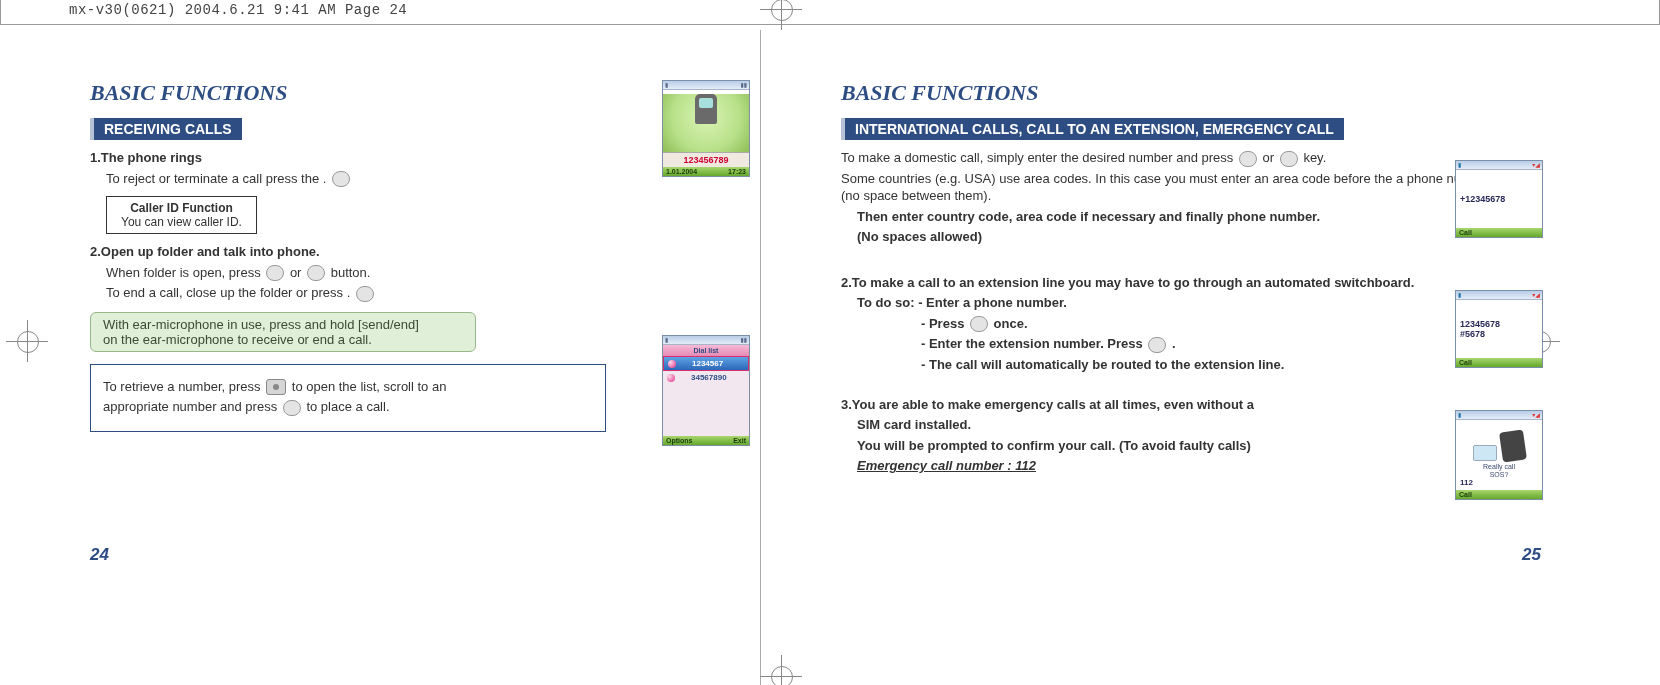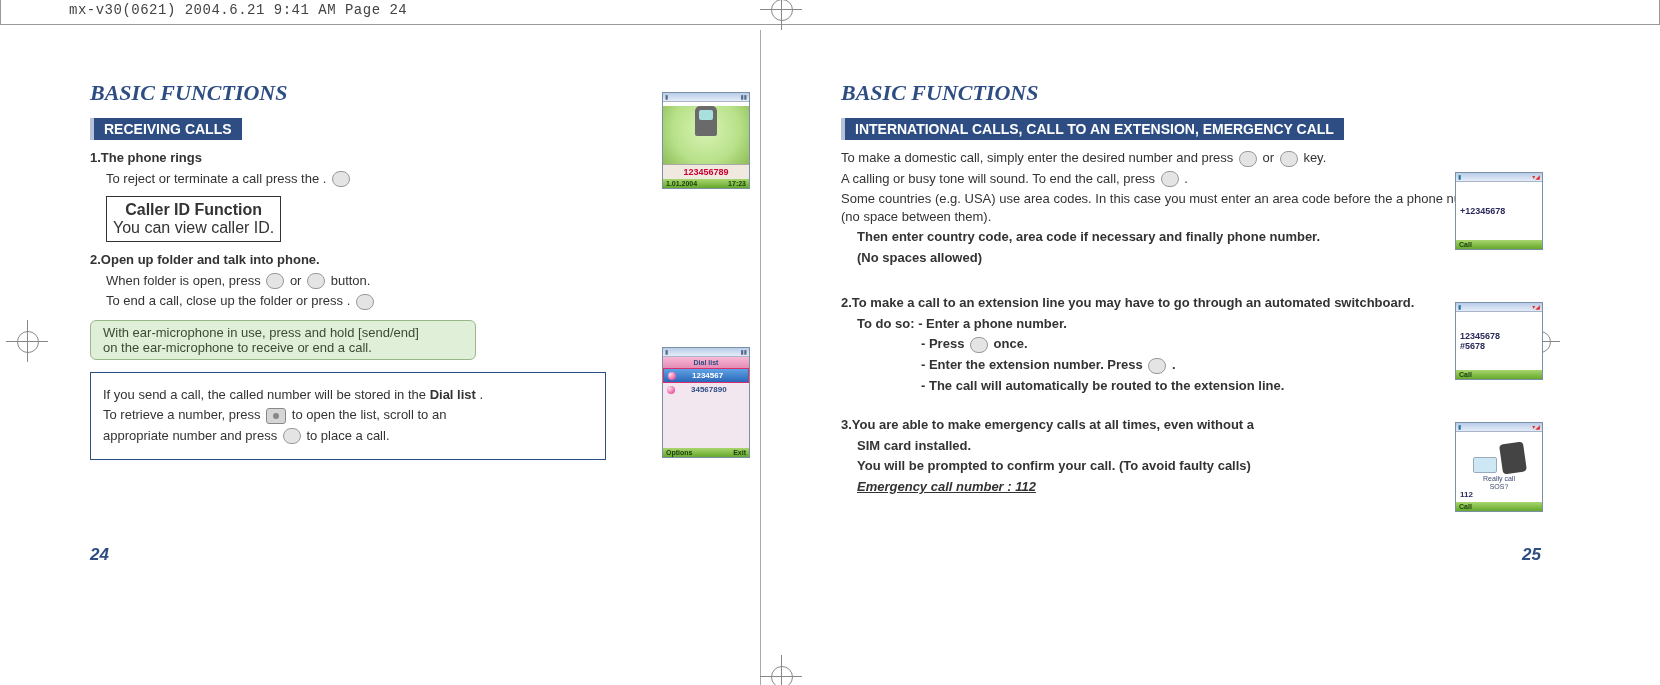--- a/index.html
+++ b/index.html
@@ -87,24 +87,24 @@
     border-left: 4px solid #b7c2d6;
     margin-bottom: 6px;
   }
   p { margin: 3px 0; line-height: 1.35; }
   .bold { font-weight: bold; }
   .indent1 { margin-left: 16px; }
   .indent3 { margin-left: 80px; }
   .caller-id-box {
     border: 1px solid #333;
     display: inline-block;
-    padding: 4px 6px;
+    padding: 4px 14px;
     margin: 6px 0 6px 16px;
     text-align: center;
-    font-size: 16px;
+    font-size: 12px;
   }
   .note-box {
     background: #e0efd8;
     border: 1px solid #9ab78a;
     border-radius: 6px;
     padding: 4px 12px;
     margin: 10px 0;
     color: #3a4a35;
     max-width: 360px;
   }
@@ -180,21 +180,21 @@
   .phone-shot .body {
     padding: 4px;
     min-height: 50px;
     display:flex; flex-direction:column; justify-content:center;
   }
   .phone-shot .dialed {
     color: #2a2a5a;
     font-weight: bold;
     font-size: 9px;
   }
-  .ps1 { border: 1px solid #7b8fa8; margin-top: 12px;}
+  .ps1 { border: 1px solid #7b8fa8;}
   .ps-call-bg {
     background: radial-gradient(circle at 50% 40%, #d9f3b4 0%, #b8e18a 60%, #8fbd55 100%);
     position:relative;
     min-height:58px;
   }
   .phone-img {
     width: 22px; height: 30px;
     background: #6a6a6a;
     border-radius: 5px 5px 2px 2px;
     margin: 4px auto;
@@ -278,25 +278,20 @@
       <span class="btn-icon"></span>
     </p>
 
     <div class="note-box">
       <span>With ear-microphone in use, press and hold [send/end]</span><br>
       <span>on the ear-microphone to receive or end a call.</span>
     </div>
 
     <div class="dial-list-box">
       <p>
-        <span>If you send a call, the called number will be stored in the </span>
-        <span class="bold">Dial list</span>
-        <span>.</span>
-      </p>
-      <p>
         <span>To retrieve a number, press </span>
         <span class="btn-nav"></span>
         <span> to open the list, scroll to an</span>
       </p>
       <p>
         <span>appropriate number and press </span>
         <span class="btn-icon"></span>
         <span> to place a call.</span>
       </p>
     </div>
@@ -349,25 +344,20 @@
     <div class="page-right-content">
     <div class="h-title">BASIC FUNCTIONS</div>
     <div class="section-bar">INTERNATIONAL CALLS, CALL TO AN EXTENSION, EMERGENCY CALL</div>
 
     <p>
       <span>To make a domestic call, simply enter the desired number and press </span>
       <span class="btn-icon"></span>
       <span> or </span>
       <span class="btn-icon"></span>
       <span> key.</span>
-    </p>
-    <p>
-      <span>A calling or busy tone will sound. To end the call, press </span>
-      <span class="btn-icon"></span>
-      <span>.</span>
     </p>
     <p>Some countries (e.g. USA) use area codes. In this case you must enter an area code before the a phone number (no space between them).</p>
 
     <p class="bold indent1">Then enter country code, area code if necessary and finally phone number.</p>
     <p class="bold indent1">(No spaces allowed)</p>
 
     <p class="bold" style="margin-top:28px;">2.To make a call to an extension line you may have to go through an automated switchboard.</p>
     <p class="bold indent1">To do so: - Enter a phone number.</p>
     <p class="bold indent3">
       <span>- Press </span>

